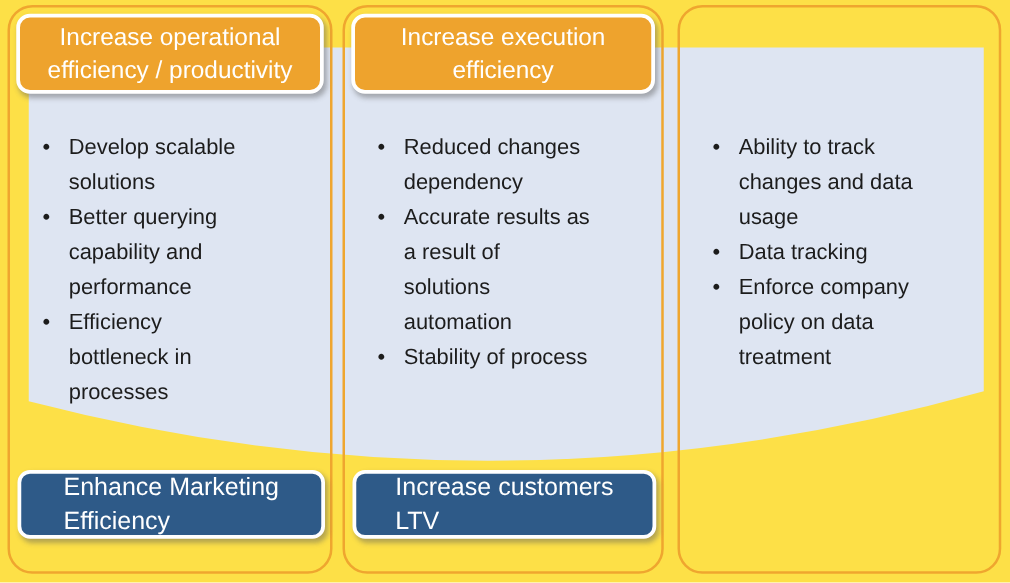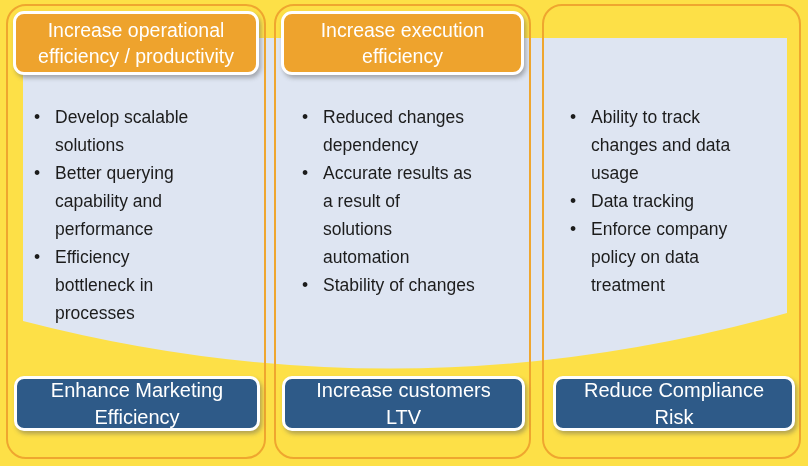--- a/index.html
+++ b/index.html
@@ -55,21 +55,21 @@
     position: absolute;
     bottom: 26px; left: 6px; right: 4px;
     height: 49px;
     background: #2e5a88;
     border: 3px solid #ffffff;
     border-radius: 10px;
     box-shadow: 2px 3px 4px rgba(90,90,90,0.45);
     display: flex;
     align-items: center;
     justify-content: center;
-    text-align: center;
+    text-align: left;
     color: #ffffff;
     font-size: 20px;
     line-height: 27px;
     white-space: pre-line;
     z-index: 3;
   }
   .col-3 .footer-box { left: 9px; right: 4px; }
 
   .benefit-list {
     position: absolute;
@@ -122,33 +122,31 @@
   <div class="column col-2">
     <div class="header-box">Increase execution
 efficiency</div>
     <ul class="benefit-list">
       <li>Reduced changes
 dependency</li>
       <li>Accurate results as
 a result of
 solutions
 automation</li>
-      <li>Stability of changes</li>
+      <li>Stability of process</li>
     </ul>
     <div class="footer-box">Increase customers
 LTV</div>
   </div>
 
   <div class="column col-3">
     <ul class="benefit-list">
       <li>Ability to track
 changes and data
 usage</li>
       <li>Data tracking</li>
       <li>Enforce company
 policy on data
 treatment</li>
     </ul>
-    <div class="footer-box">Reduce Compliance
-Risk</div>
   </div>
 
 </div>
 
 </body></html>

